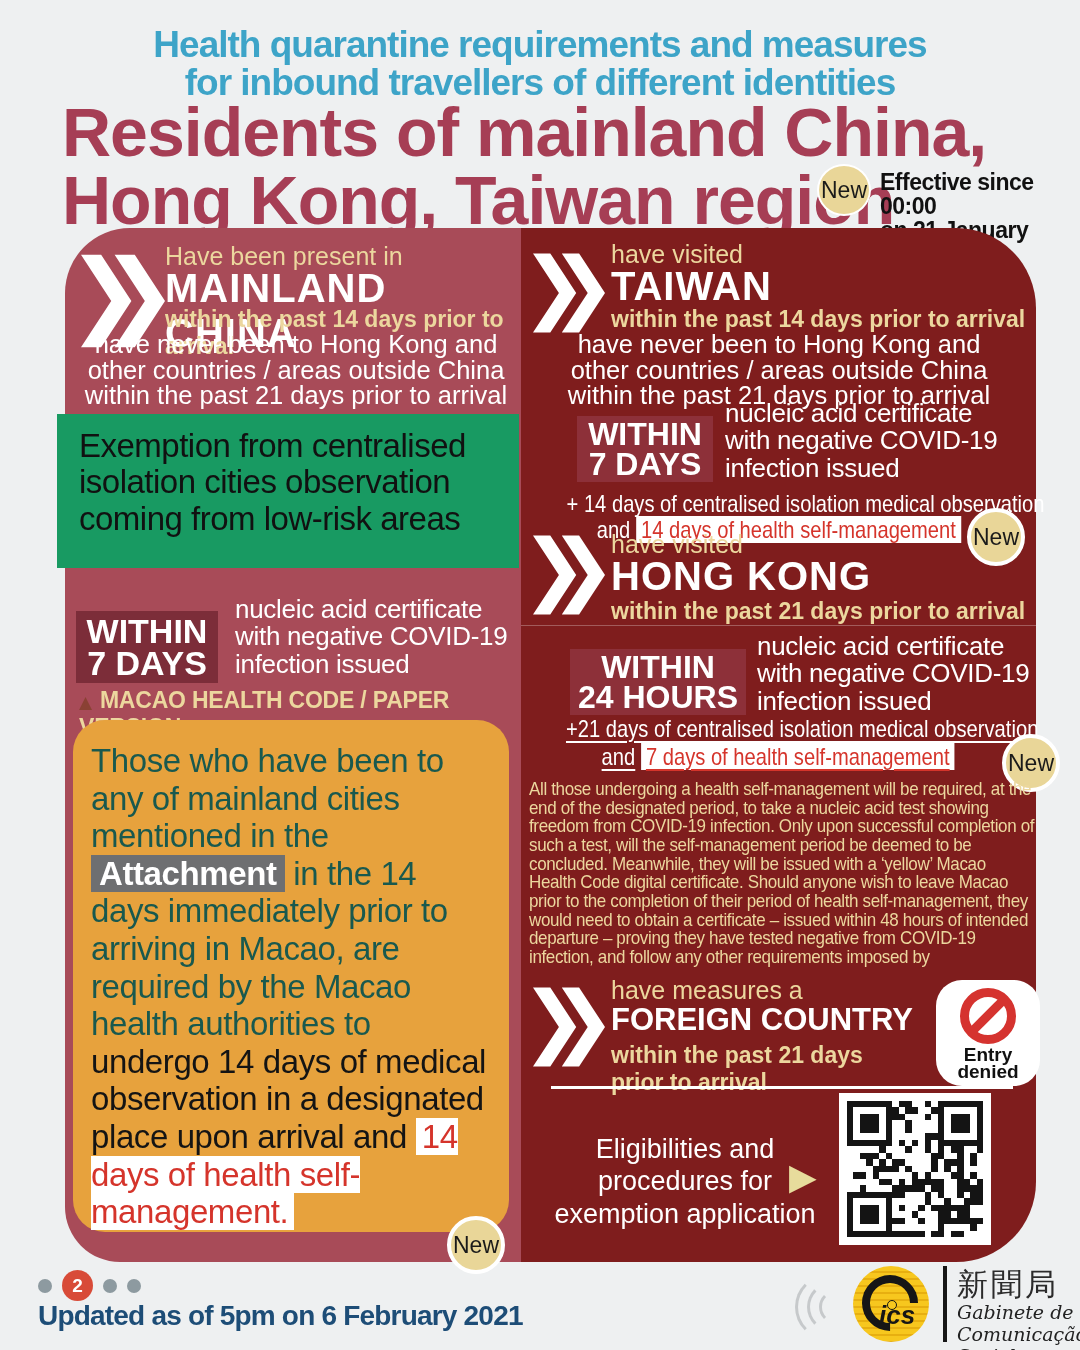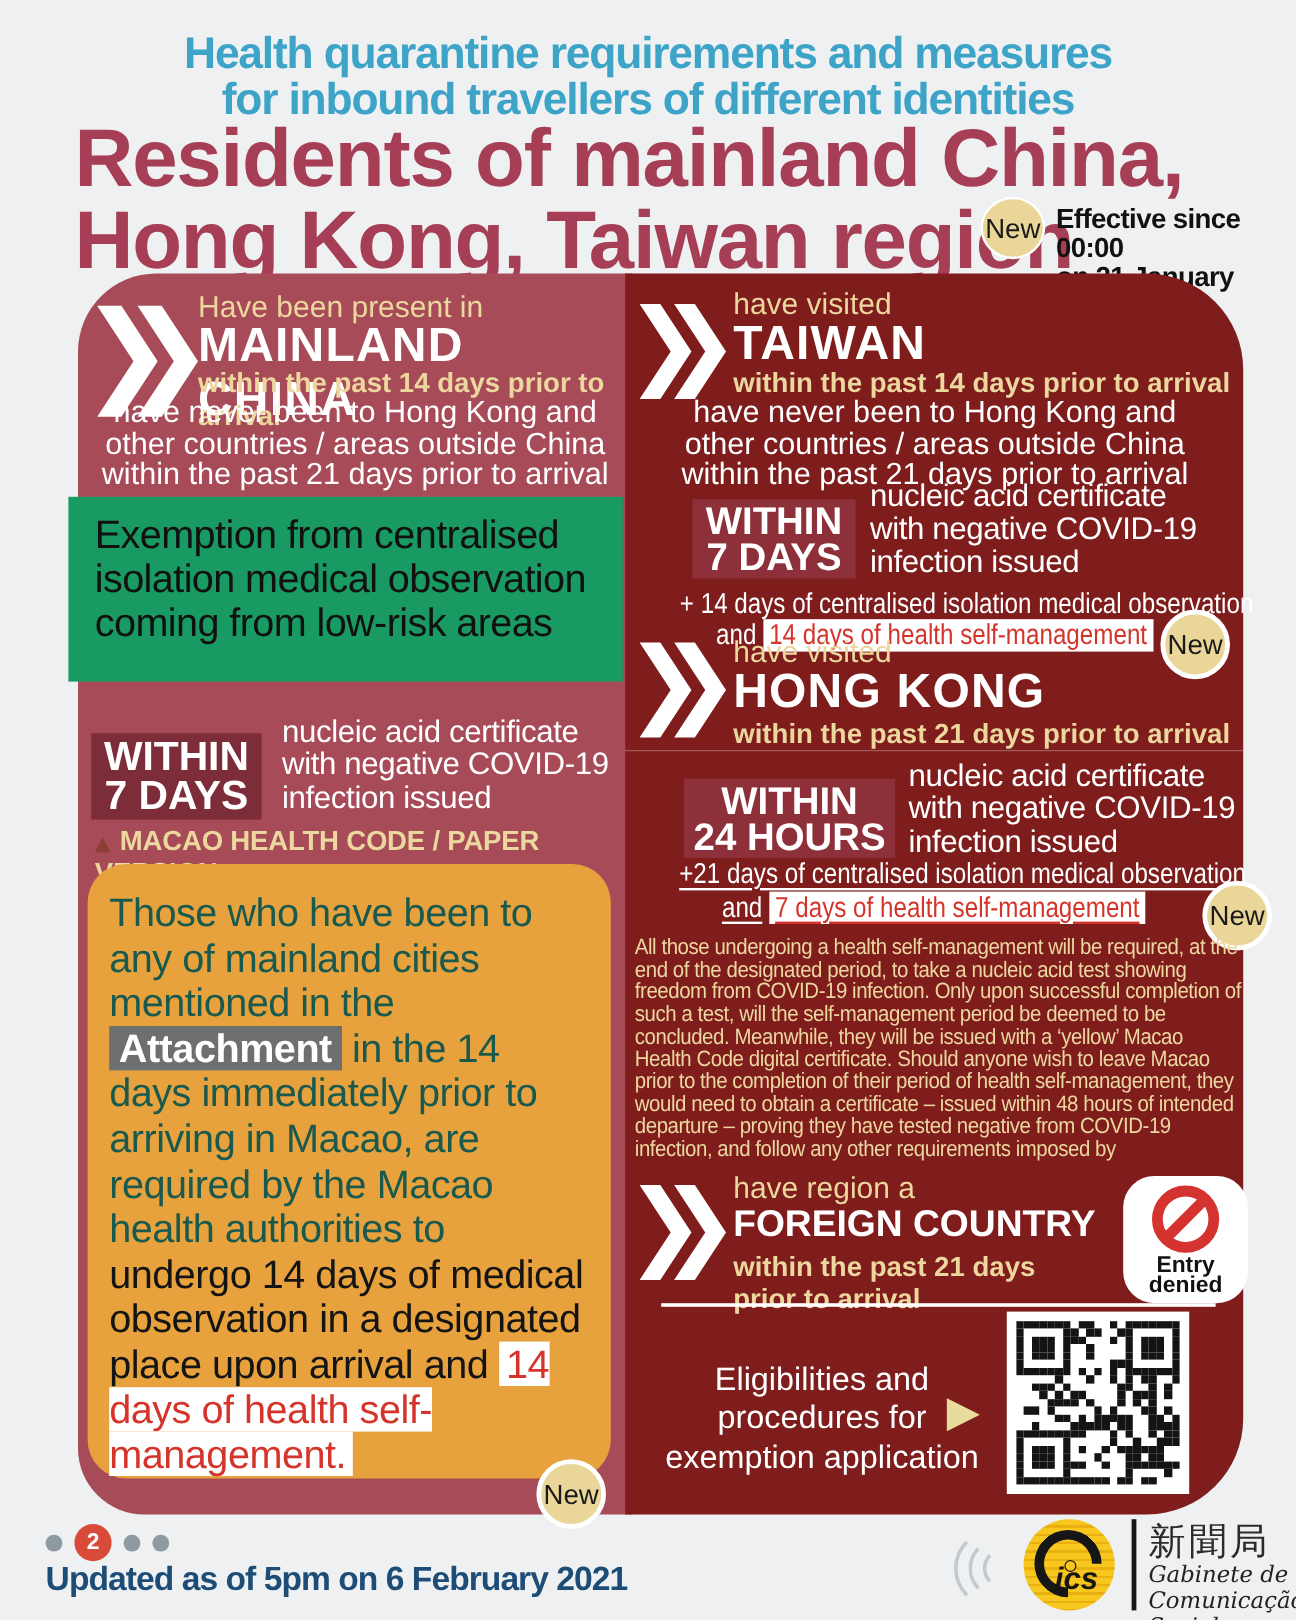--- a/index.html
+++ b/index.html
@@ -109,21 +109,21 @@
           <polygon fill="#fff" points="40,0 64,0 100,55 64,110 40,110 76,55"></polygon>
         </svg>
     </div>
     <div class="kicker" style="left:100px;top:14px;">Have been present in</div>
     <div class="region" style="left:100px;top:38px;font-size:40px;">MAINLAND CHINA</div>
     <div class="window" style="left:100px;top:78px;">within the past 14 days prior to arrival</div>
     <div class="cond" style="left:4px;top:104px;width:454px;">have never been to Hong Kong and other countries / areas outside China within the past 21 days prior to arrival</div>
 
     <div class="green-box">
       <div>Exemption from centralised</div>
-      <div>isolation medical observation</div>
+      <div>isolation cities observation</div>
       <div>coming from low-risk areas</div>
     </div>
 
     <div class="badge badge-l" style="left:11px;top:372px;width:142px;height:72px;font-size:34px;">
       <div>WITHIN</div>
       <div>7 DAYS</div>
     </div>
     <div class="cert" style="left:170px;top:368px;width:292px;">nucleic acid certificate with negative COVID-19 infection issued</div>
 
     <div class="macao">
@@ -191,21 +191,21 @@
     <div class="new-badge" style="left:481px;top:506px;width:58px;height:58px;">New</div>
 
     <div class="note">All those undergoing a health self-management will be required, at the end of the designated period, to take a nucleic acid test showing freedom from COVID-19 infection. Only upon successful completion of such a test, will the self-management period be deemed to be concluded. Meanwhile, they will be issued with a ‘yellow’ Macao Health Code digital certificate. Should anyone wish to leave Macao prior to the completion of their period of health self-management, they would need to obtain a certificate – issued within 48 hours of intended departure – proving they have tested negative from COVID-19 infection, and follow any other requirements imposed by</div>
 
     <div class="chev" style="left:12px;top:752px;width:72px;height:94px;">
       <svg viewBox="0 0 100 110">
           <polygon fill="#fff" points="0,0 24,0 60,55 24,110 0,110 36,55"></polygon>
           <polygon fill="#fff" points="40,0 64,0 100,55 64,110 40,110 76,55"></polygon>
         </svg>
     </div>
-    <div class="kicker" style="left:90px;top:748px;">have region a</div>
+    <div class="kicker" style="left:90px;top:748px;">have measures a</div>
     <div class="region" style="left:90px;top:774px;font-size:31px;letter-spacing:0;">FOREIGN COUNTRY</div>
     <div class="window" style="left:90px;top:814px;width:290px;">within the past 21 days prior to arrival</div>
 
     <div class="entry-icon">
       <div class="no-sign">
           <div class="no-bar"></div>
         </div>
       <div class="entry-text">
         <div>Entry</div>
         <div>denied</div>

